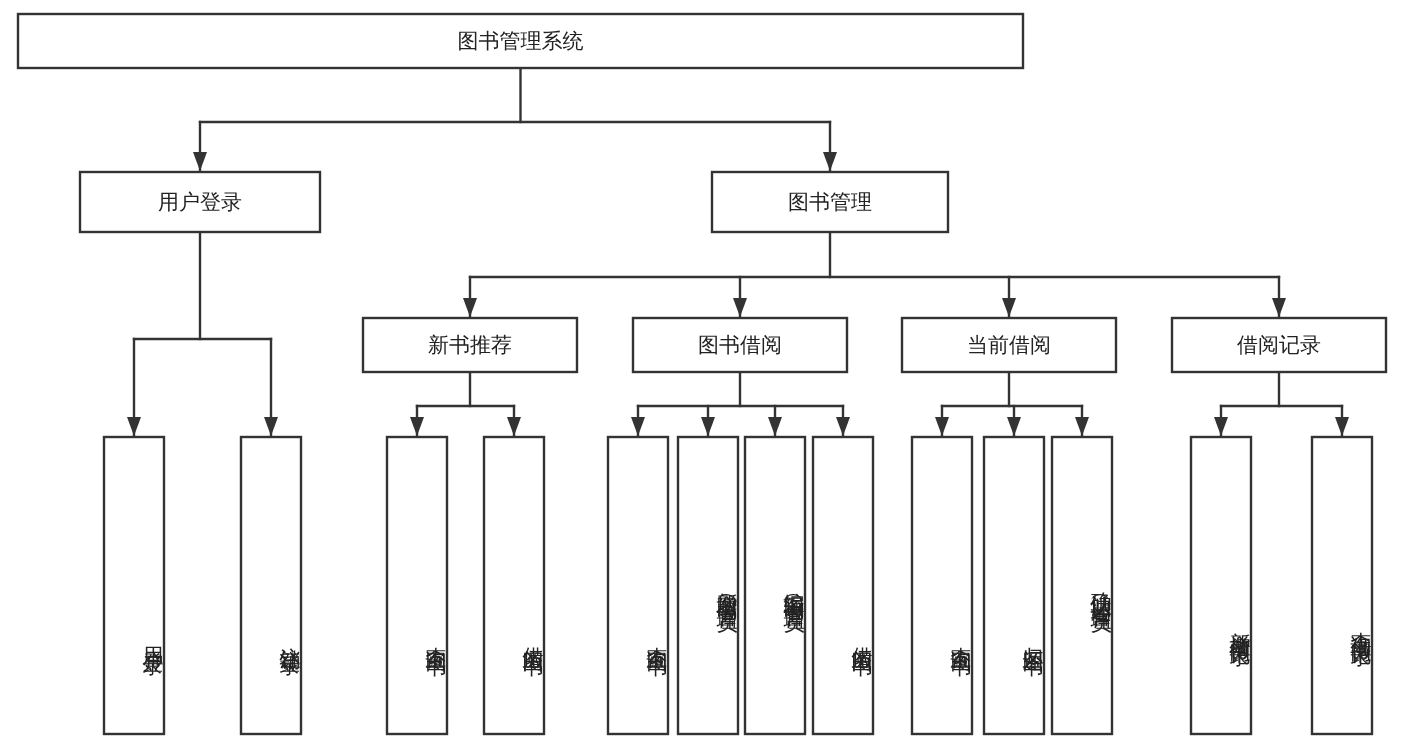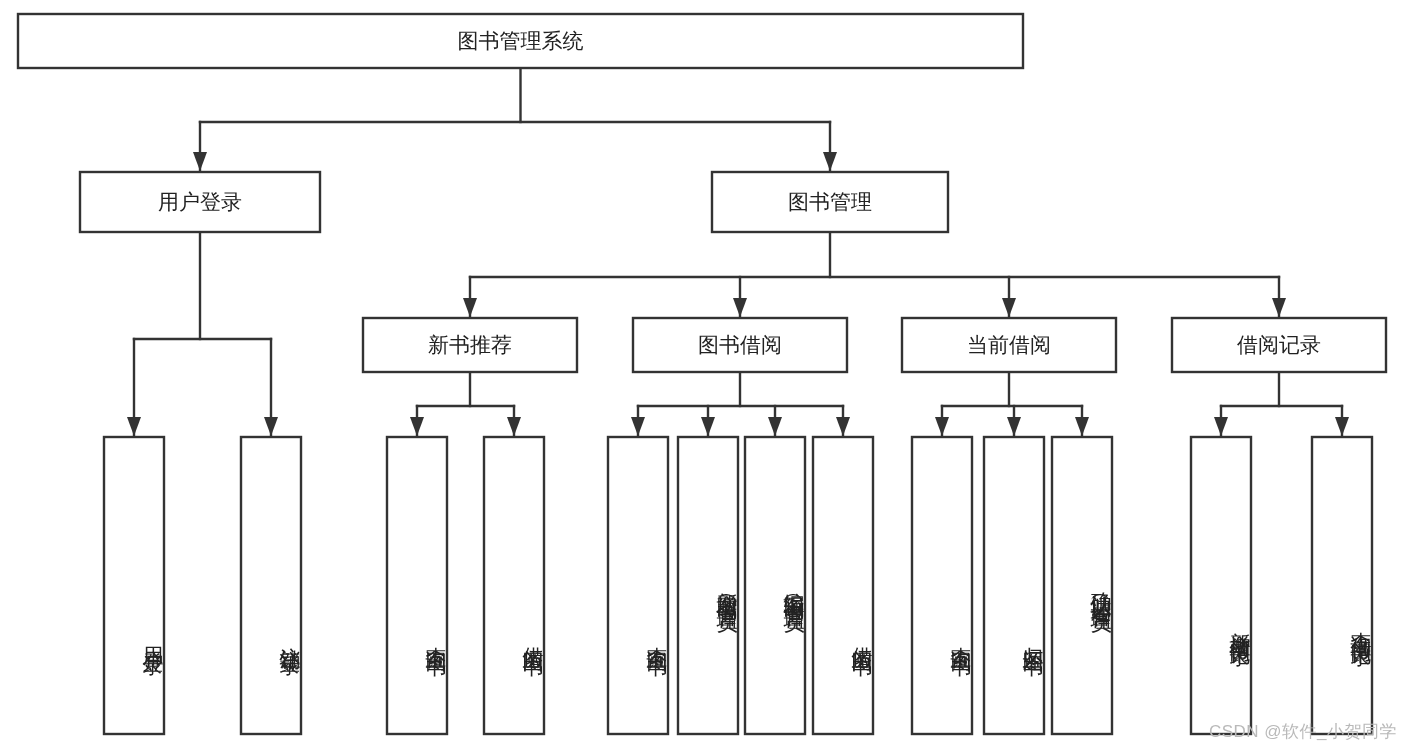--- a/index.html
+++ b/index.html
@@ -173,14 +173,13 @@
       <div class="node-label-v" style="left: 678px; width: 60px; text-align: center; top: 443px; height: 291px;">新增图书（管理员）</div>
       <div class="node-label-v" style="left: 745px; width: 60px; text-align: center; top: 443px; height: 291px;">编辑图书（管理员）</div>
       <div class="node-label-v" style="left: 813px; width: 60px; text-align: center; top: 537.5px; height: 196.5px;">借阅图书</div>
       <div class="node-label-v" style="left: 912px; width: 60px; text-align: center; top: 537.5px; height: 196.5px;">查询图书</div>
       <div class="node-label-v" style="left: 984px; width: 60px; text-align: center; top: 537.5px; height: 196.5px;">归还图书</div>
       <div class="node-label-v" style="left: 1052px; width: 60px; text-align: center; top: 443px; height: 291px;">确认归还（管理员）</div>
       <div class="node-label-v" style="left: 1191px; width: 60px; text-align: center; top: 513.5px; height: 220.5px;">新增借阅记录</div>
       <div class="node-label-v" style="left: 1312px; width: 60px; text-align: center; top: 513.5px; height: 220.5px;">查询借阅记录</div>
     </div>
 
-  <div class="watermark">CSDN @软件_小贺同学</div>
 </div>
 
 </body></html>

